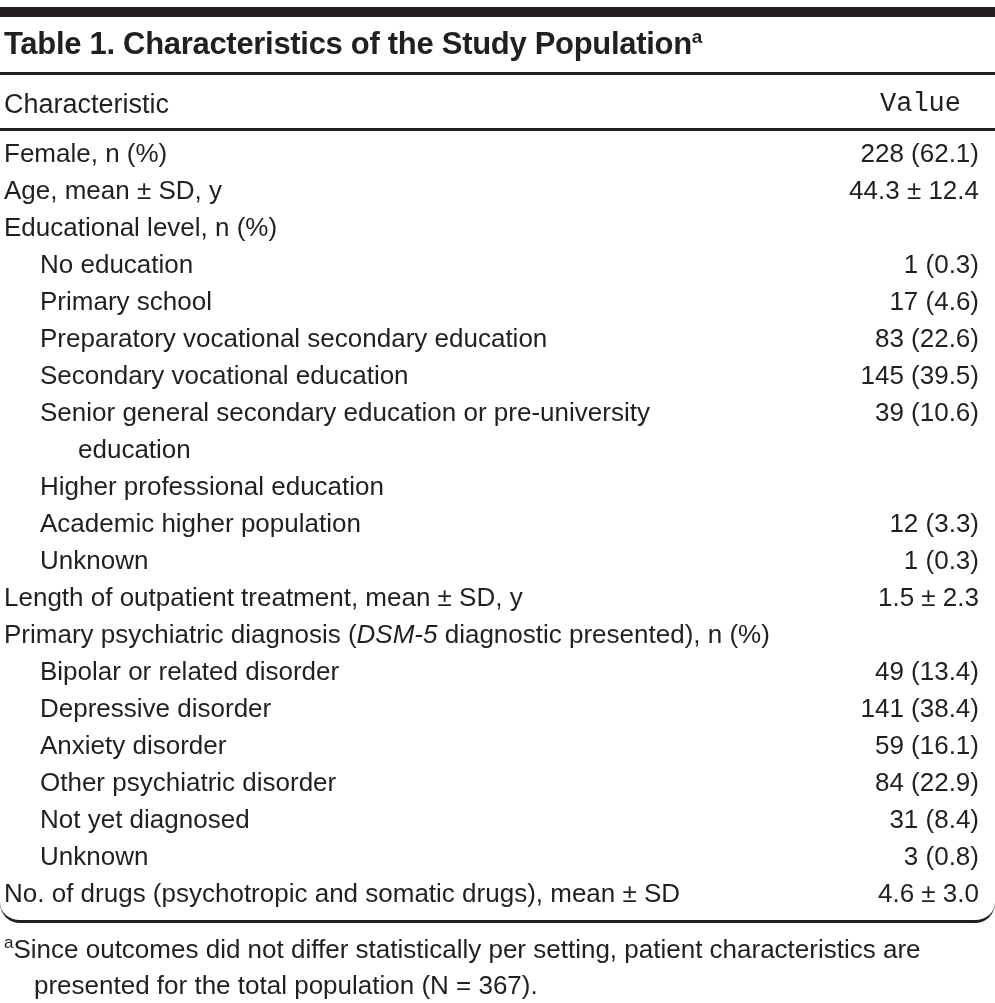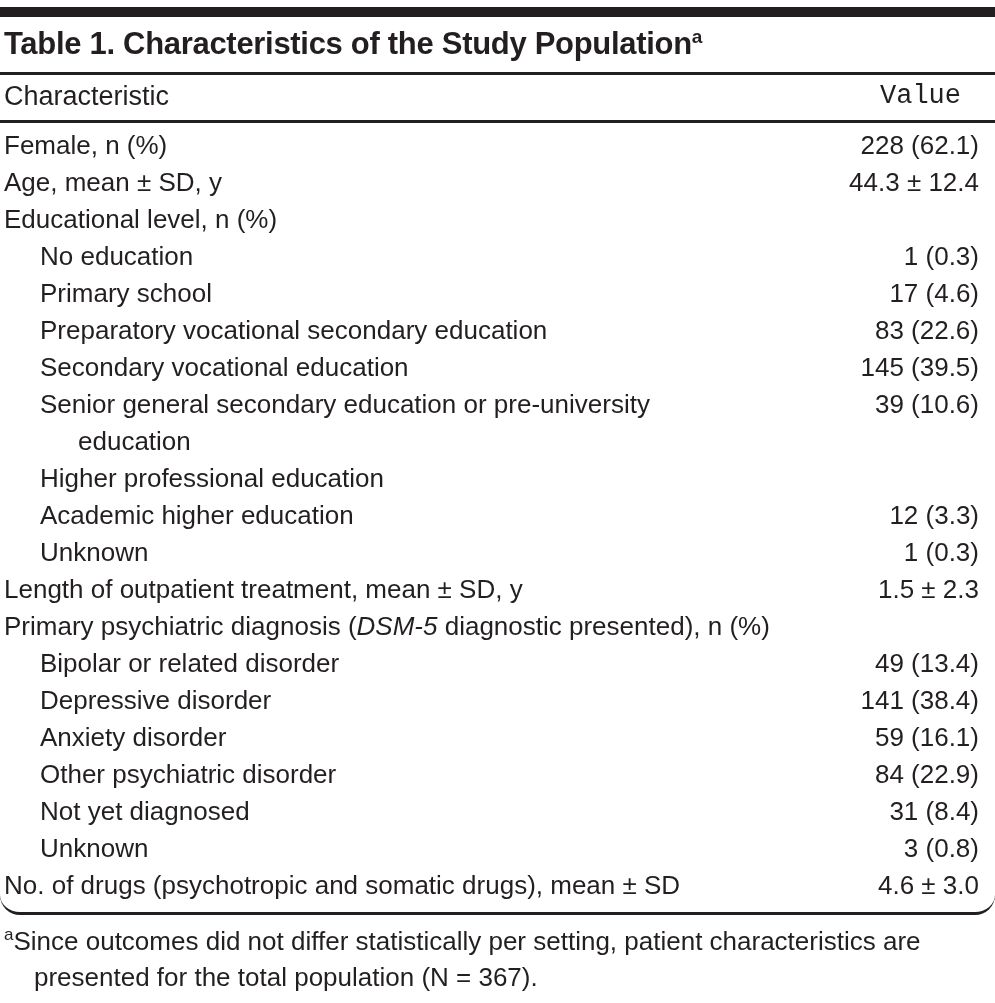--- a/index.html
+++ b/index.html
@@ -35,20 +35,21 @@
     font-size: 19px;
     line-height: 0;
   }
   .header-row {
     display: flex;
     justify-content: space-between;
     align-items: center;
     font-size: 27px;
     padding: 6px 4px 8px 4px;
     border-bottom: 3px solid #231f20;
+    margin-top: 8px;
   }
   .header-row .value-cell {
     padding-right: 30px;
     font-family: Liberation Mono, monospace;
   }
   .tbody {
     padding: 4px 0 8px 0;
     border-bottom: 3px solid #231f20;
     border-radius: 20px;
   }
@@ -144,21 +145,21 @@
     <div class="row indent hang">
       <div class="label-cell">Senior general secondary education or pre-university education</div>
       <div class="value-cell">39 (10.6)</div>
     </div>
 
     <div class="row indent">
       <div class="label-cell">Higher professional education</div>
     </div>
 
     <div class="row indent">
-      <div class="label-cell">Academic higher education</div>
+      <div class="label-cell">Academic higher population</div>
       <div class="value-cell">12 (3.3)</div>
     </div>
 
     <div class="row indent">
       <div class="label-cell">Unknown</div>
       <div class="value-cell">1 (0.3)</div>
     </div>
 
     <div class="row">
       <div class="label-cell">Length of outpatient treatment, mean ± SD, y</div>

